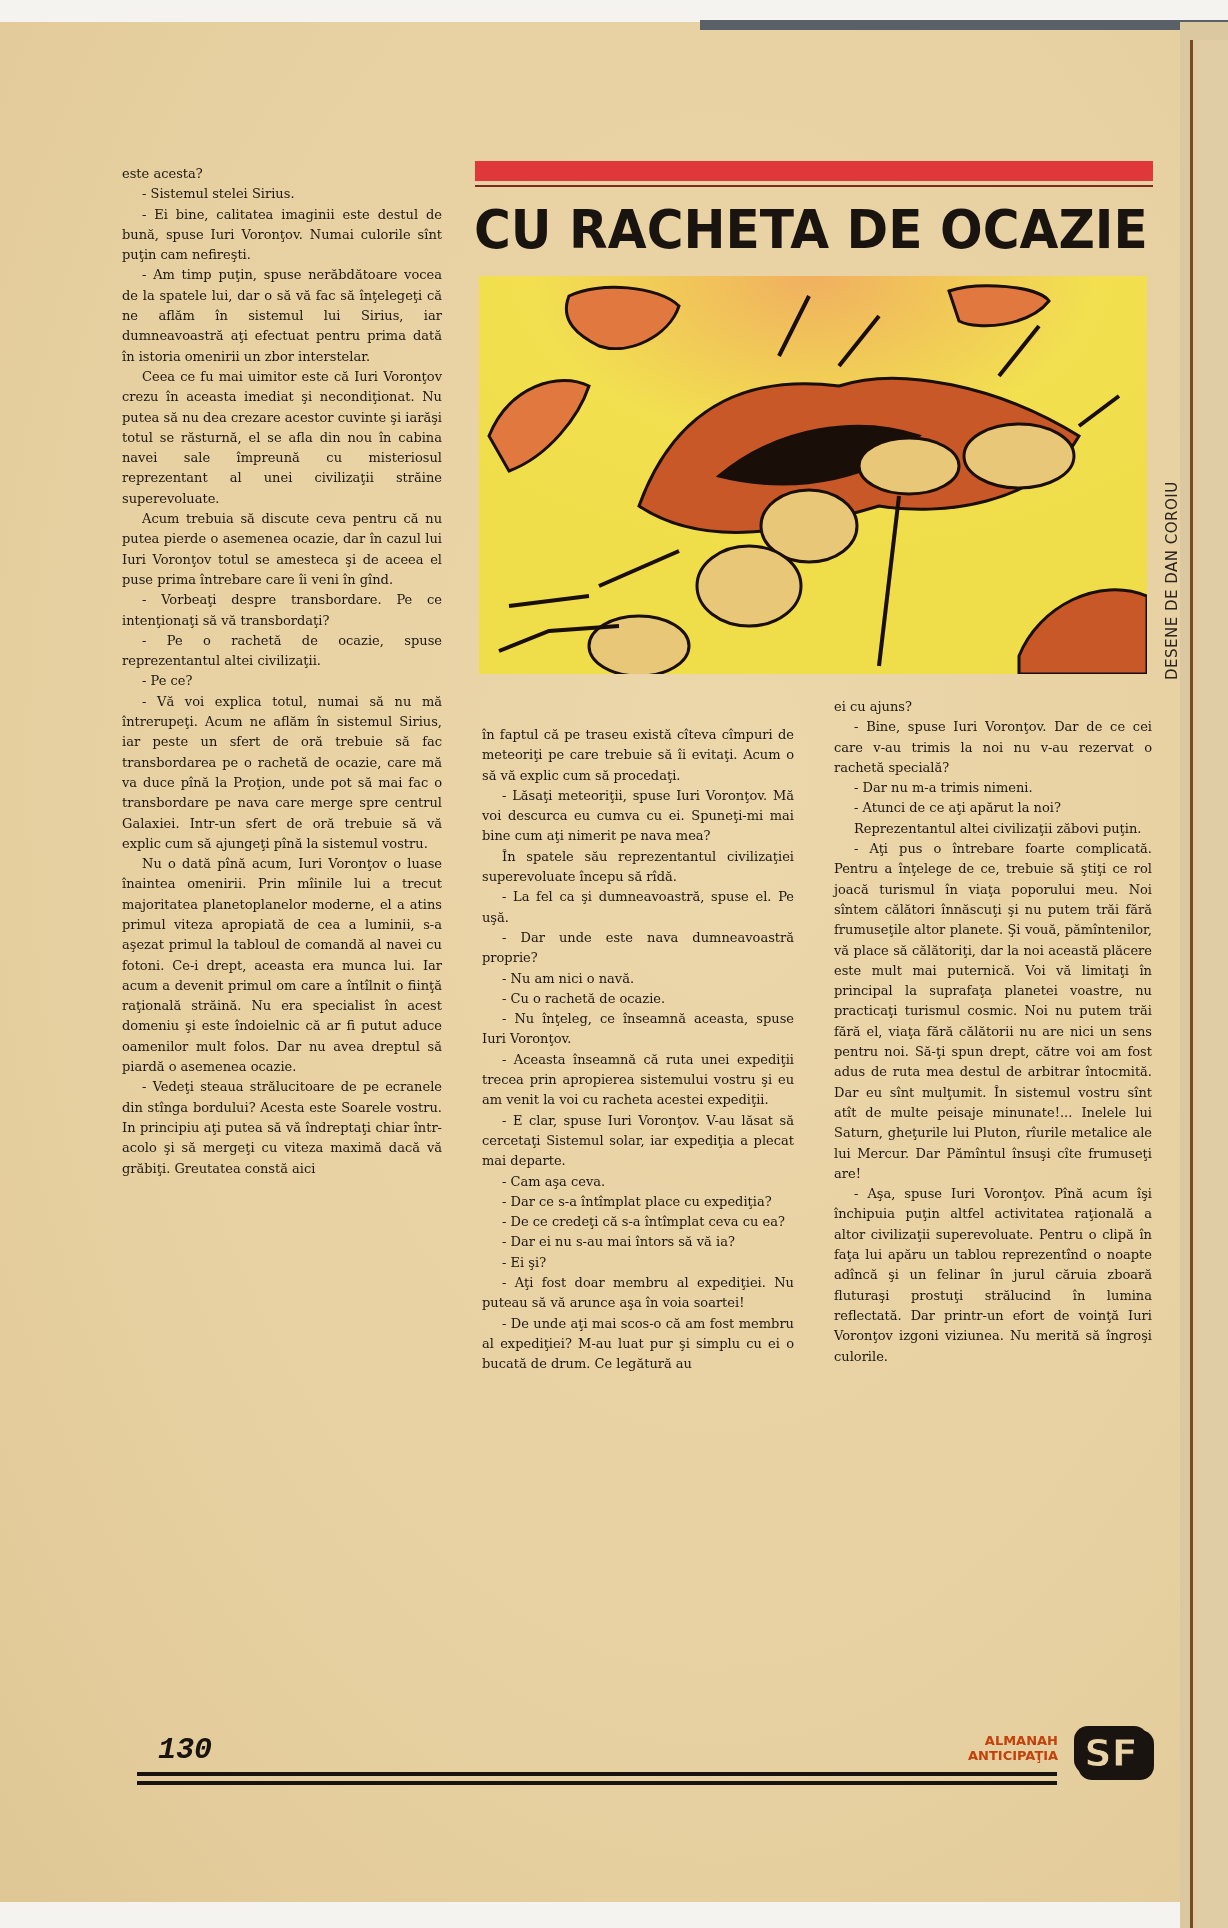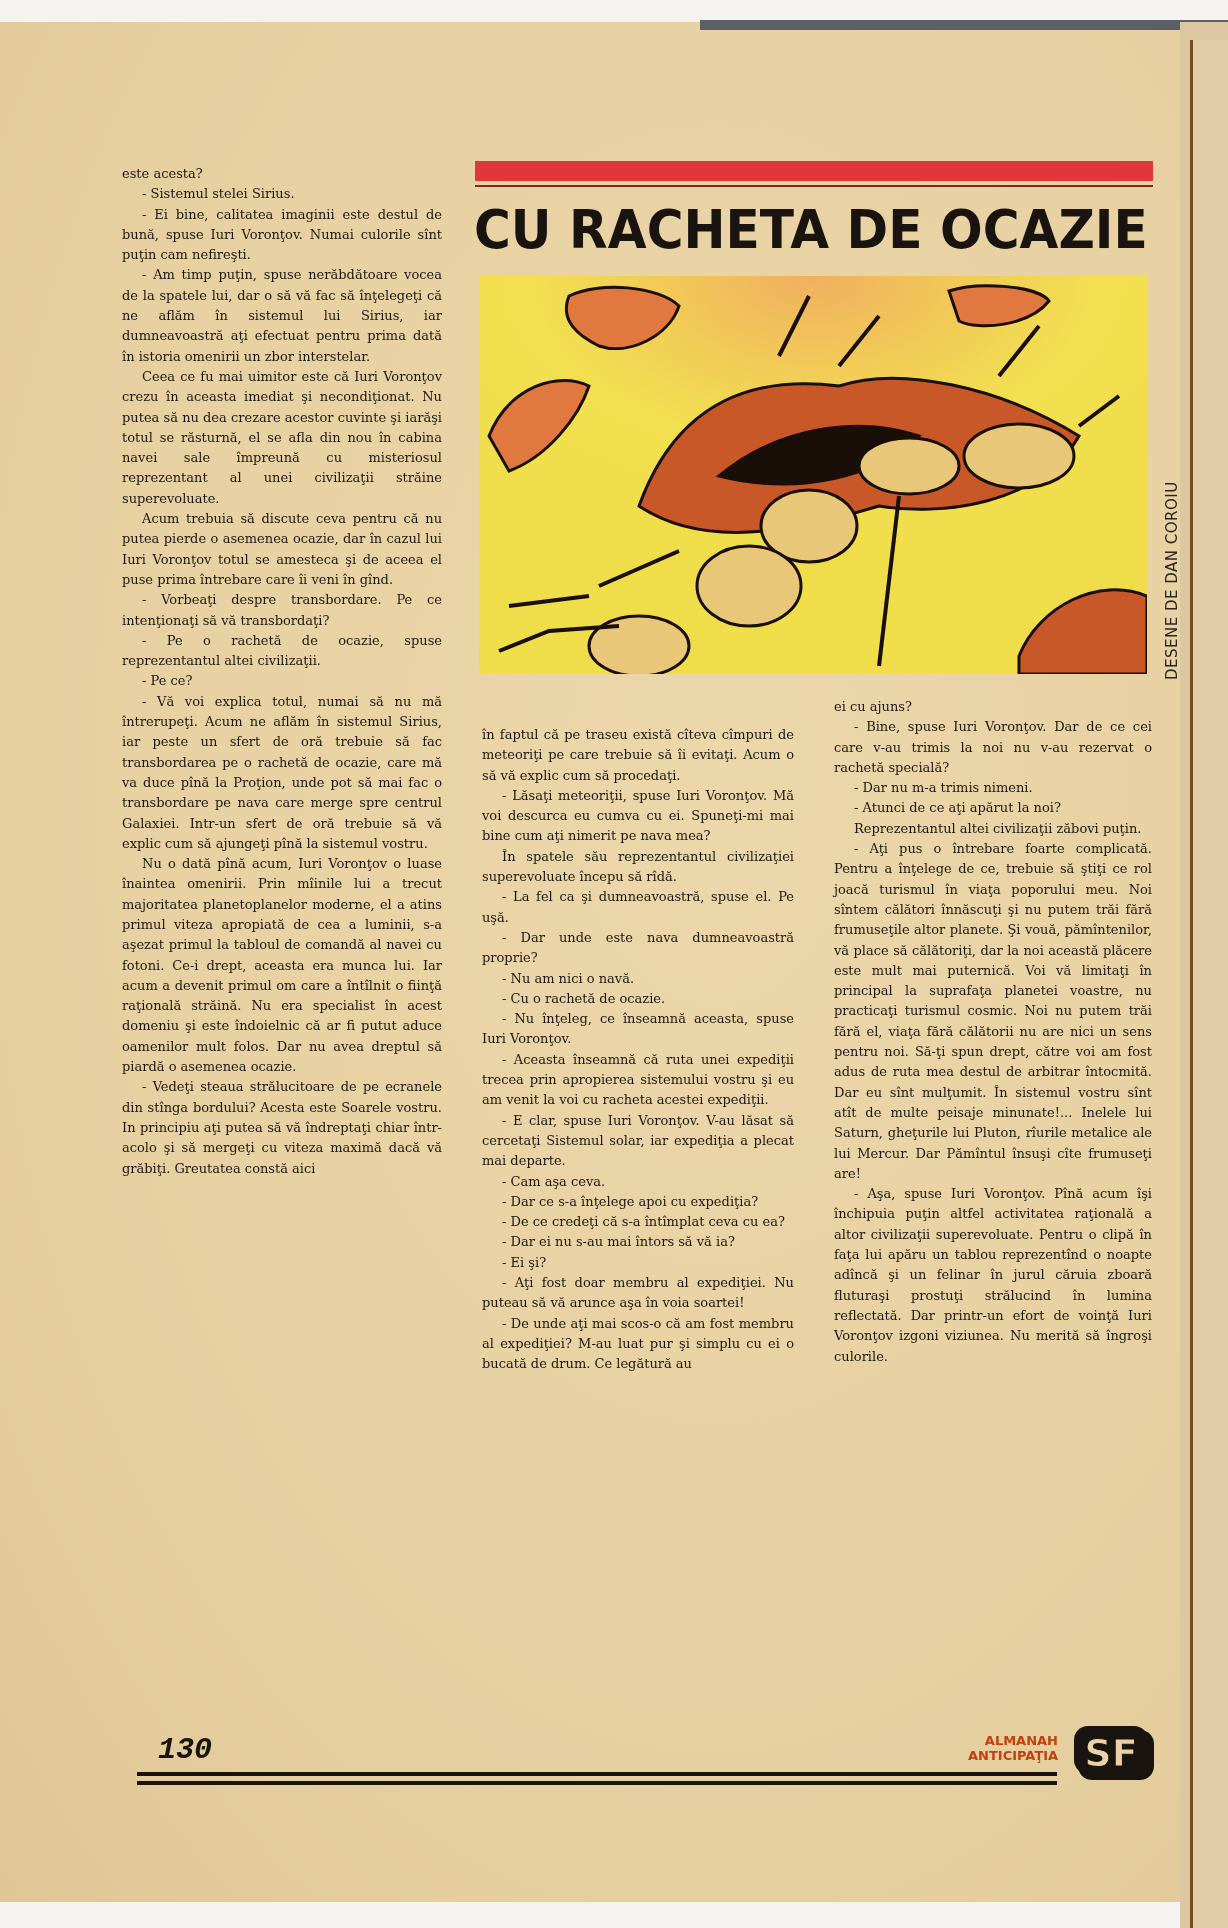--- a/index.html
+++ b/index.html
@@ -100,21 +100,21 @@
   <p>- Lăsaţi meteoriţii, spuse Iuri Voronţov. Mă voi descurca eu cumva cu ei. Spuneţi-mi mai bine cum aţi nimerit pe nava mea?</p>
   <p>În spatele său reprezentantul civilizaţiei superevoluate începu să rîdă.</p>
   <p>- La fel ca şi dumneavoastră, spuse el. Pe uşă.</p>
   <p>- Dar unde este nava dumneavoastră proprie?</p>
   <p>- Nu am nici o navă.</p>
   <p>- Cu o rachetă de ocazie.</p>
   <p>- Nu înţeleg, ce înseamnă aceasta, spuse Iuri Voronţov.</p>
   <p>- Aceasta înseamnă că ruta unei expediţii trecea prin apropierea sistemului vostru şi eu am venit la voi cu racheta acestei expediţii.</p>
   <p>- E clar, spuse Iuri Voronţov. V-au lăsat să cercetaţi Sistemul solar, iar expediţia a plecat mai departe.</p>
   <p>- Cam aşa ceva.</p>
-  <p>- Dar ce s-a înţelege apoi cu expediţia?</p>
+  <p>- Dar ce s-a întîmplat place cu expediţia?</p>
   <p>- De ce credeţi că s-a întîmplat ceva cu ea?</p>
   <p>- Dar ei nu s-au mai întors să vă ia?</p>
   <p>- Ei şi?</p>
   <p>- Aţi fost doar membru al expediţiei. Nu puteau să vă arunce aşa în voia soartei!</p>
   <p>- De unde aţi mai scos-o că am fost membru al expediţiei? M-au luat pur şi simplu cu ei o bucată de drum. Ce legătură au</p>
 </div>
 
 <div class="col" id="col3">
   <p class="noind">ei cu ajuns?</p>
   <p>- Bine, spuse Iuri Voronţov. Dar de ce cei care v-au trimis la noi nu v-au rezervat o rachetă specială?</p>

